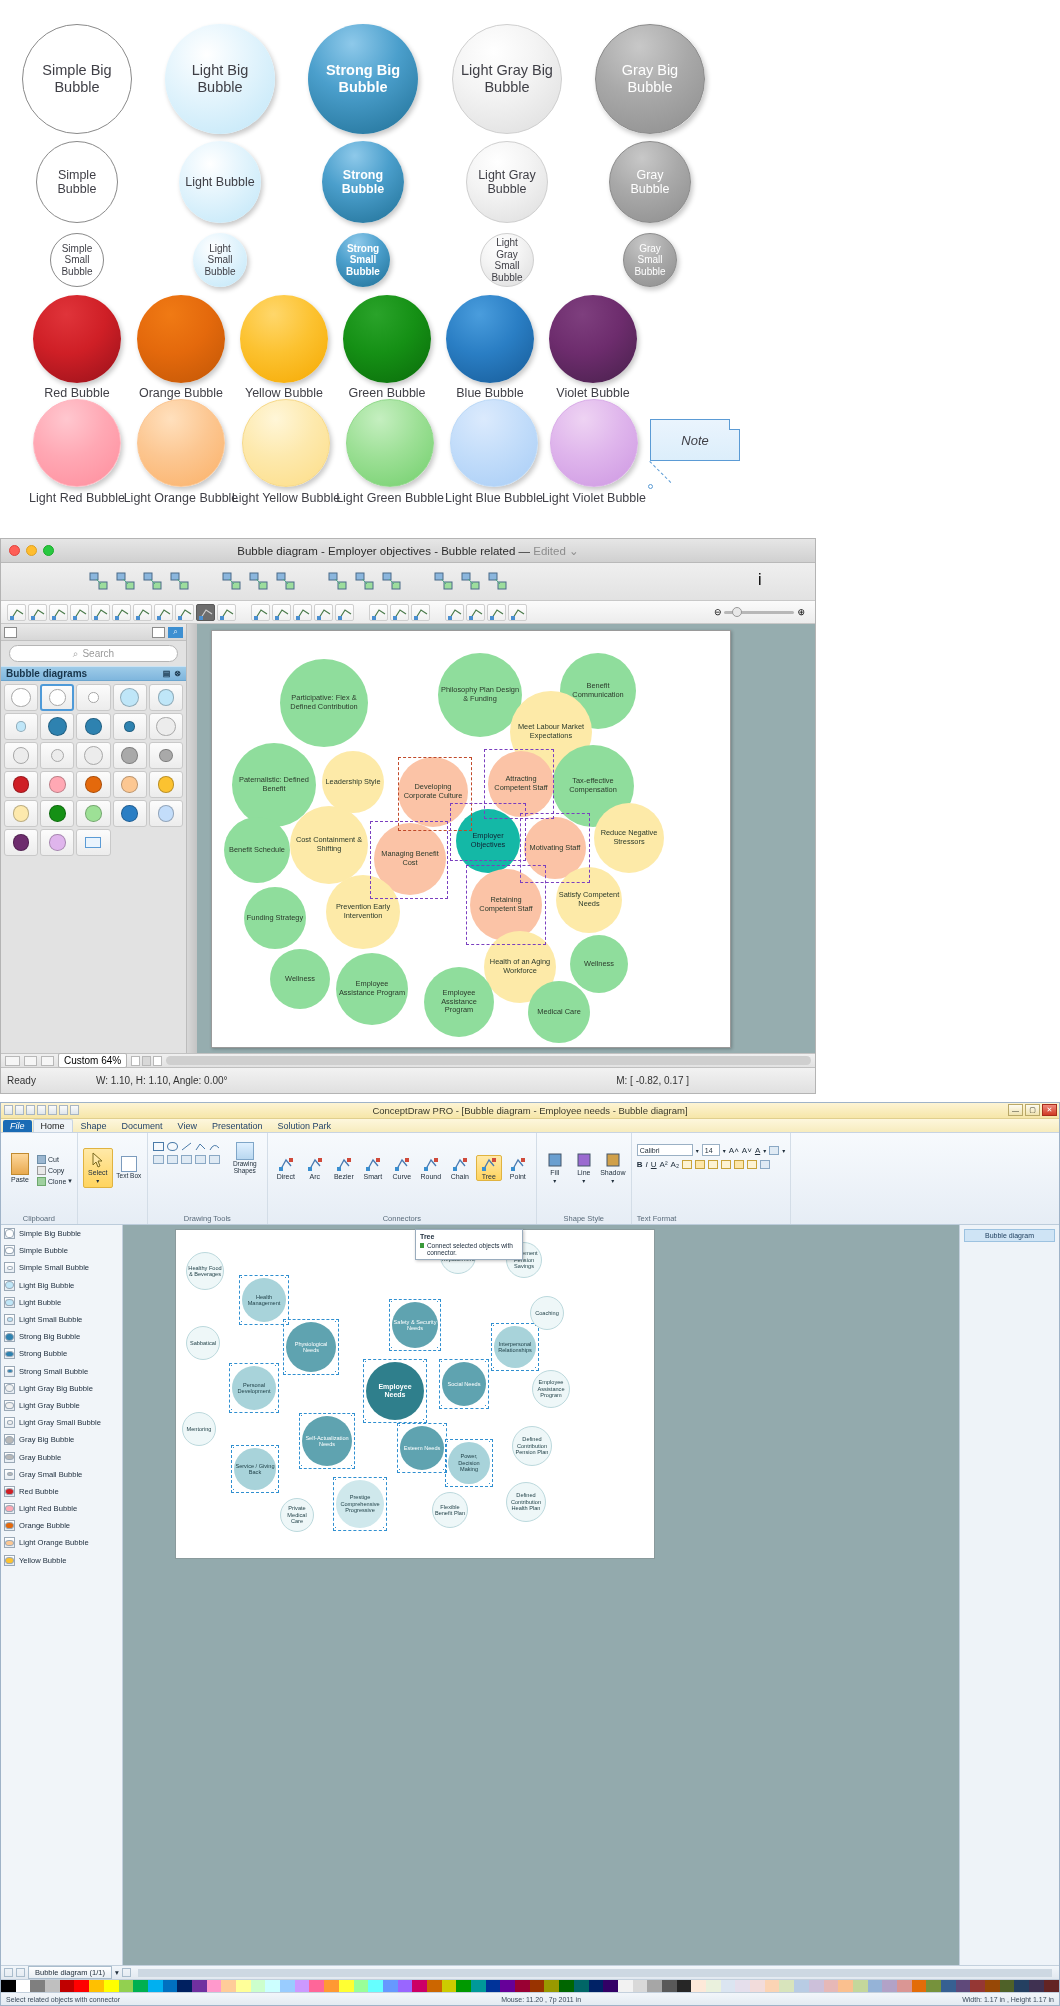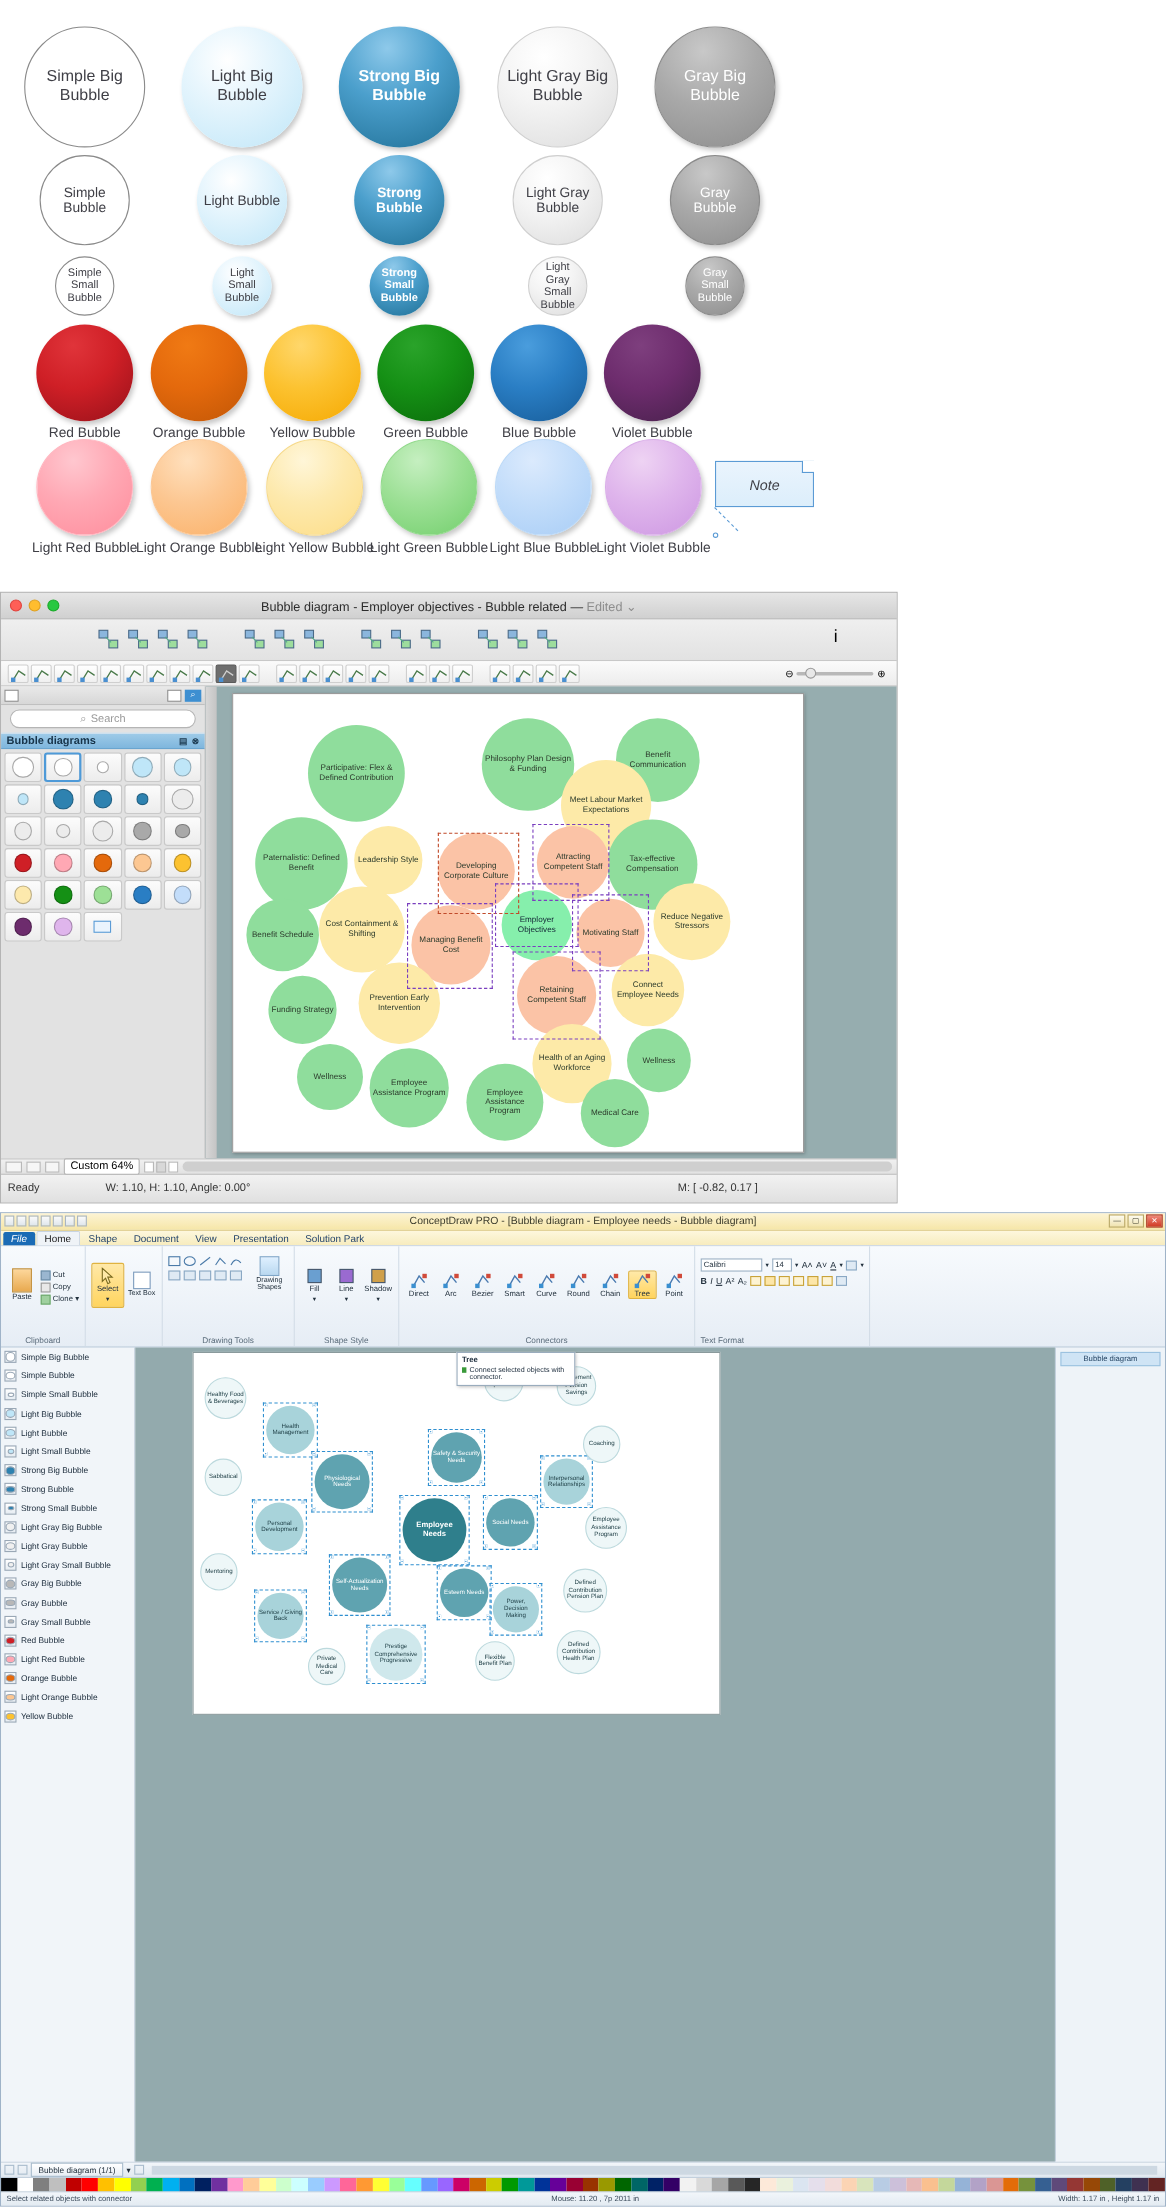--- a/index.html
+++ b/index.html
@@ -94,21 +94,21 @@
 
   .mac-canvas-wrap { flex:1; background:#96adaf; position:relative; overflow:hidden; }
   .ruler-v { position:absolute; left:0; top:0; bottom:0; width:10px; background:linear-gradient(90deg,#d8d8d8,#c4c4c4); }
   .canvas-page { position:absolute; left:24px; top:6px; width:520px; height:418px; background:#fff;
                  border:1px solid #9a9a9a; box-shadow:1px 1px 3px rgba(0,0,0,.25); }
   .node { position:absolute; border-radius:50%; display:flex; align-items:center; justify-content:center;
           text-align:center; font-size:7.4px; line-height:1.18; color:#2b3a2b; padding:2px; }
   .n-green  { background:#8fdd9c; }
   .n-yellow { background:#fdeaa8; }
   .n-peach  { background:#fbc3a6; }
-  .n-blue   { background:#86efac; color:#123; }
+  .n-blue   { background:#14b8a6; color:#123; }
   .selbox { position:absolute; border:1px dashed #7a3fbf; }
   .selbox.red { border-color:#c04a2a; }
 
   .mac-hscroll { height:14px; background:linear-gradient(180deg,#f0f0f0,#e2e2e2); border-top:1px solid #c2c2c2;
                  display:flex; align-items:center; padding:0 4px; gap:4px; }
   .mac-status { height:26px; background:linear-gradient(180deg,#f2f2f2,#e0e0e0); border-top:1px solid #c0c0c0;
                 display:flex; align-items:center; font-size:10px; color:#333; padding:0 6px; gap:10px; }
   .zoomfield { border:1px solid #b4b4b4; background:#fff; border-radius:2px; padding:1px 5px; font-size:10px; }
 
   
@@ -627,21 +627,21 @@
           <div class="node n-green" style="left: 32px; top: 256px; width: 62px; height: 62px;">
             <span>Funding Strategy</span>
           </div>
           <div class="node n-yellow" style="left: 114px; top: 244px; width: 74px; height: 74px;">
             <span>Prevention Early Intervention</span>
           </div>
           <div class="node n-peach" style="left: 258px; top: 238px; width: 72px; height: 72px;">
             <span>Retaining Competent Staff</span>
           </div>
           <div class="node n-yellow" style="left: 344px; top: 236px; width: 66px; height: 66px;">
-            <span>Connect Employee Needs</span>
+            <span>Satisfy Competent Needs</span>
           </div>
           <div class="node n-green" style="left: 58px; top: 318px; width: 60px; height: 60px;">
             <span>Wellness</span>
           </div>
           <div class="node n-yellow" style="left: 272px; top: 300px; width: 72px; height: 72px;">
             <span>Health of an Aging Workforce</span>
           </div>
           <div class="node n-green" style="left: 358px; top: 304px; width: 58px; height: 58px;">
             <span>Wellness</span>
           </div>
@@ -784,47 +784,20 @@
         </div>
         <div class="ritem" style="width:34px;margin-left:5px">
           <div class="ricon" style="width:18px;height:18px;background:linear-gradient(180deg,#dff0ff,#b9d8f0);border:1px solid #7fa6c8"></div>
           <span style="font-size:6.5px;line-height:1;text-align:center">Drawing Shapes</span>
         </div>
       </div>
       <div class="rglabel">Drawing Tools</div>
     </div>
 
     <div class="rgroup">
-      <div class="rgrow" style="align-items:center;height:64px" id="shapeStyleRow">
-          <div class="ritem">
-            <div class="ricon"><svg viewBox="0 0 16 16" width="16" height="16">
-                <rect x="2" y="2" width="12" height="12" fill="#6a9fd0" stroke="#44566a"></rect>
-              </svg></div>
-            <span>Fill</span>
-            <span style="font-size:6px">▾</span>
-          </div>
-          <div class="ritem">
-            <div class="ricon"><svg viewBox="0 0 16 16" width="16" height="16">
-                <rect x="2" y="2" width="12" height="12" fill="#9a6ad0" stroke="#44566a"></rect>
-              </svg></div>
-            <span>Line</span>
-            <span style="font-size:6px">▾</span>
-          </div>
-          <div class="ritem">
-            <div class="ricon"><svg viewBox="0 0 16 16" width="16" height="16">
-                <rect x="2" y="2" width="12" height="12" fill="#d0a04a" stroke="#44566a"></rect>
-              </svg></div>
-            <span>Shadow</span>
-            <span style="font-size:6px">▾</span>
-          </div>
-        </div>
-      <div class="rglabel">Shape Style</div>
-    </div>
-
-    <div class="rgroup">
       <div class="rgrow" style="align-items:center;height:64px" id="connectorsRow">
           <div class="ritem">
             <div class="ricon"><svg viewBox="0 0 16 16" width="16" height="16">
                 <path d="M3 13 L8 4 L13 10" fill="none" stroke="#4a7ab0" stroke-width="1.3"></path>
                 <rect x="1" y="11" width="4" height="4" fill="#3a8fd0"></rect>
                 <rect x="11" y="2" width="4" height="4" fill="#d04a3a"></rect>
               </svg></div>
             <span>Direct</span>
           </div>
           <div class="ritem">
@@ -886,20 +859,47 @@
           <div class="ritem">
             <div class="ricon"><svg viewBox="0 0 16 16" width="16" height="16">
                 <path d="M3 13 L8 4 L13 10" fill="none" stroke="#4a7ab0" stroke-width="1.3"></path>
                 <rect x="1" y="11" width="4" height="4" fill="#3a8fd0"></rect>
                 <rect x="11" y="2" width="4" height="4" fill="#d04a3a"></rect>
               </svg></div>
             <span>Point</span>
           </div>
         </div>
       <div class="rglabel">Connectors</div>
+    </div>
+
+    <div class="rgroup">
+      <div class="rgrow" style="align-items:center;height:64px" id="shapeStyleRow">
+          <div class="ritem">
+            <div class="ricon"><svg viewBox="0 0 16 16" width="16" height="16">
+                <rect x="2" y="2" width="12" height="12" fill="#6a9fd0" stroke="#44566a"></rect>
+              </svg></div>
+            <span>Fill</span>
+            <span style="font-size:6px">▾</span>
+          </div>
+          <div class="ritem">
+            <div class="ricon"><svg viewBox="0 0 16 16" width="16" height="16">
+                <rect x="2" y="2" width="12" height="12" fill="#9a6ad0" stroke="#44566a"></rect>
+              </svg></div>
+            <span>Line</span>
+            <span style="font-size:6px">▾</span>
+          </div>
+          <div class="ritem">
+            <div class="ricon"><svg viewBox="0 0 16 16" width="16" height="16">
+                <rect x="2" y="2" width="12" height="12" fill="#d0a04a" stroke="#44566a"></rect>
+              </svg></div>
+            <span>Shadow</span>
+            <span style="font-size:6px">▾</span>
+          </div>
+        </div>
+      <div class="rglabel">Shape Style</div>
     </div>
 
     <div class="rgroup" style="align-items:flex-start">
       <div style="display:flex;flex-direction:column;gap:4px;padding-top:8px;height:64px">
         <div style="display:flex;gap:3px;align-items:center">
           <div style="width:56px;height:12px;border:1px solid #9ab0c4;background:#fff;font-size:7px;display:flex;align-items:center;padding-left:2px">
             <span>Calibri</span>
           </div>
           <span style="font-size:6px">▾</span>
           <div style="width:18px;height:12px;border:1px solid #9ab0c4;background:#fff;font-size:7px;display:flex;align-items:center;padding-left:2px">

